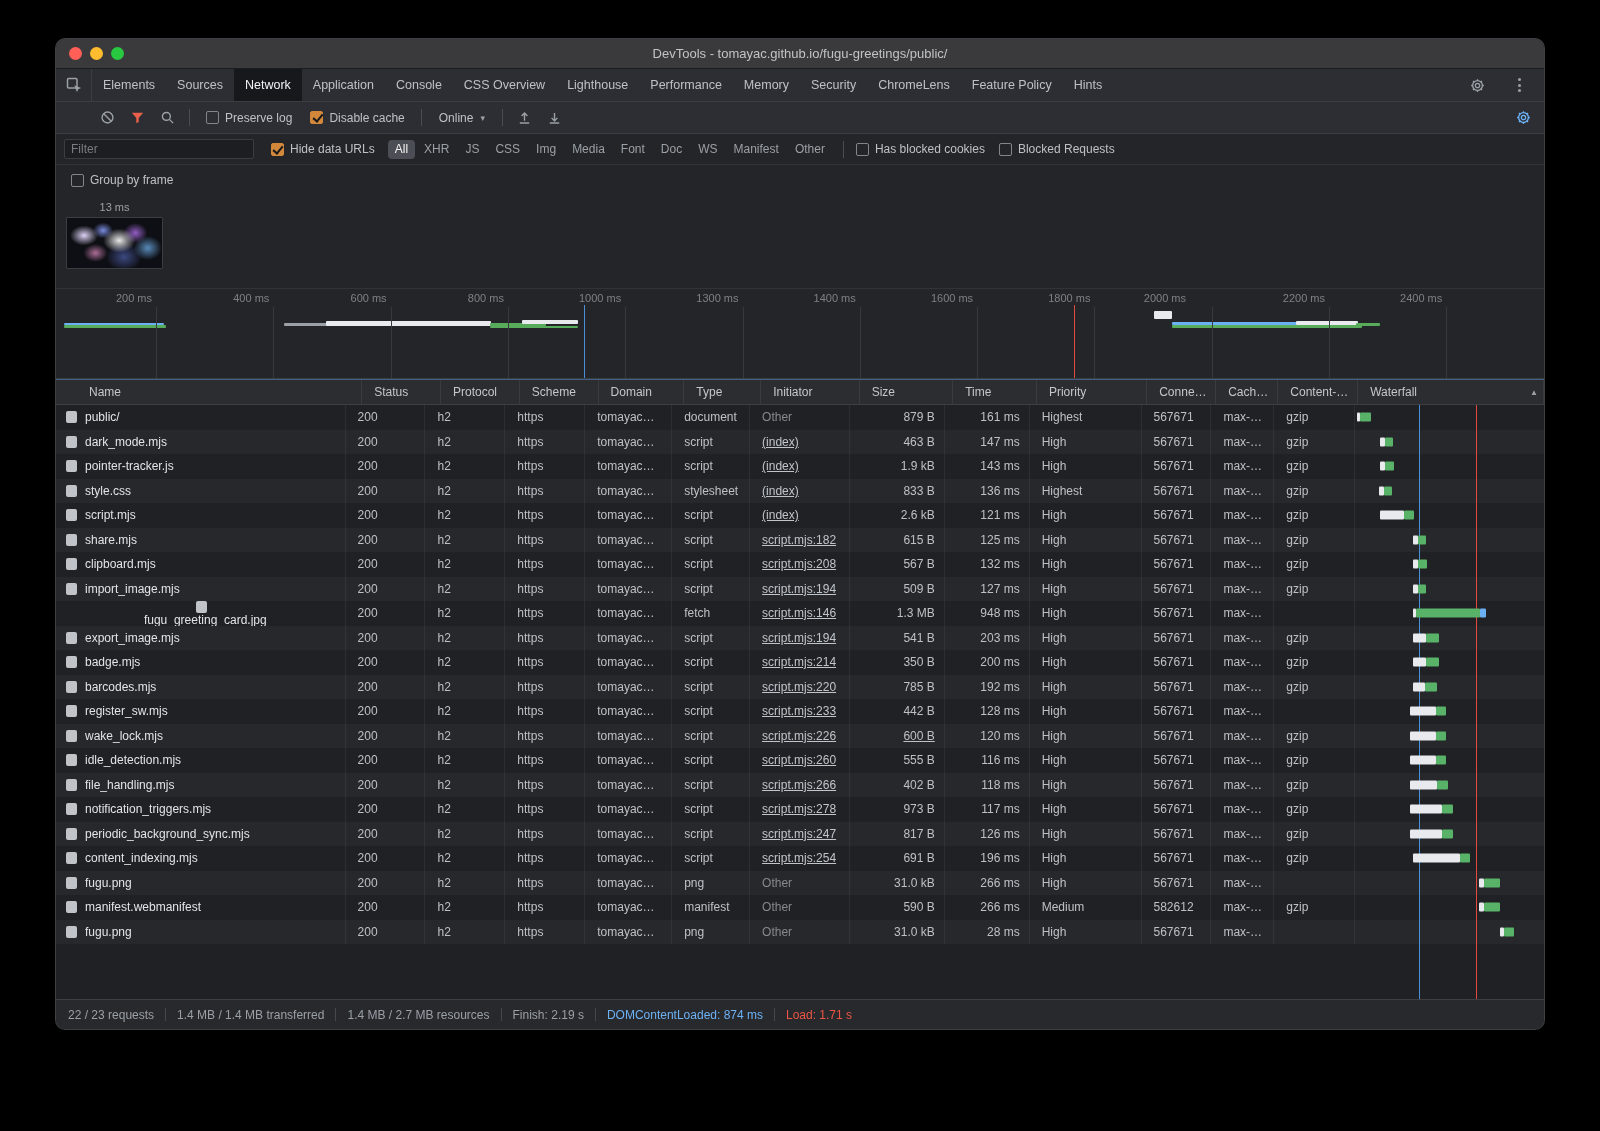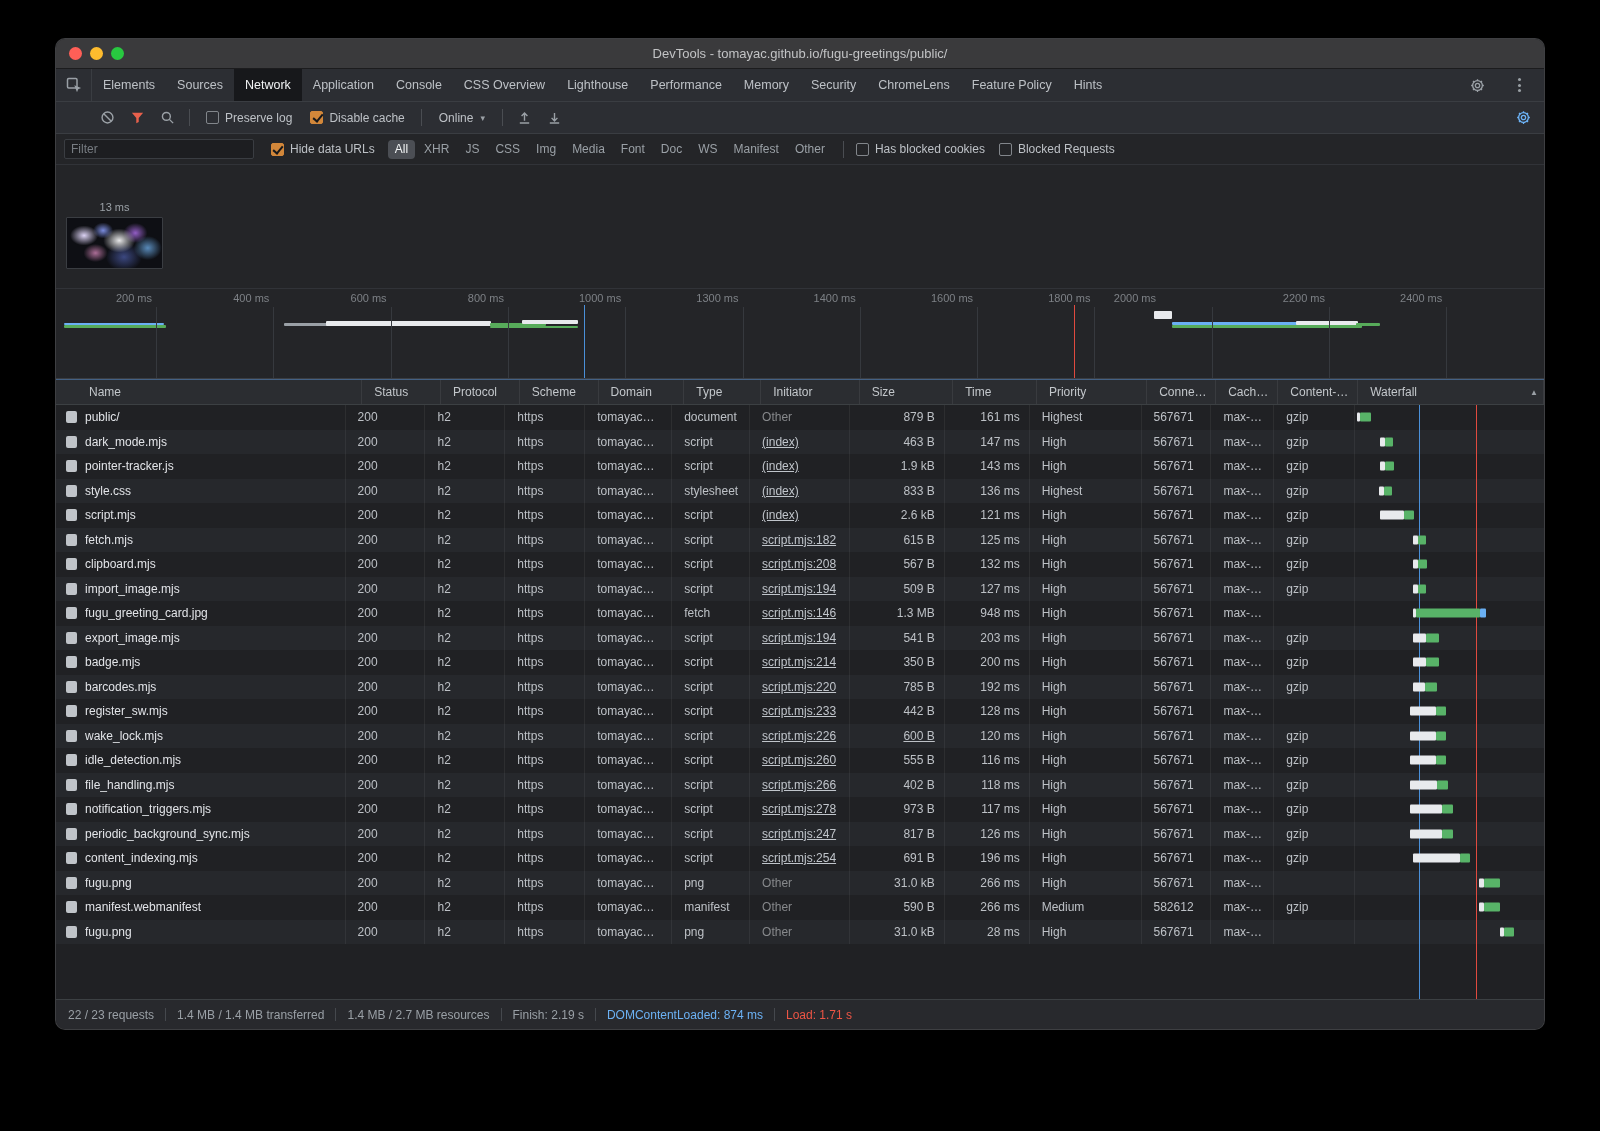--- a/index.html
+++ b/index.html
@@ -257,39 +257,43 @@
       <span class="cb"></span>
       <span>Has blocked cookies</span>
     </div>
     <div class="cb-group">
       <span class="cb"></span>
       <span>Blocked Requests</span>
     </div>
   </div>
 
   <div class="options-row">
+    <div class="cb-group">
+      <span class="cb"></span>
+      <span>Group by frame</span>
+    </div>
   </div>
 
   <div class="filmstrip">
     <div class="film-time">13 ms</div>
     <div class="film-thumb"></div>
   </div>
 
   <div class="overview">
     <div>
         <div class="ruler-label" style="left: 24px;">200 ms</div>
         <div class="ruler-label" style="left: 141.3px;">400 ms</div>
         <div class="ruler-label" style="left: 258.6px;">600 ms</div>
         <div class="ruler-label" style="left: 375.9px;">800 ms</div>
         <div class="ruler-label" style="left: 493.2px;">1000 ms</div>
         <div class="ruler-label" style="left: 610.5px;">1300 ms</div>
         <div class="ruler-label" style="left: 727.8px;">1400 ms</div>
         <div class="ruler-label" style="left: 845.1px;">1600 ms</div>
         <div class="ruler-label" style="left: 962.4px;">1800 ms</div>
-        <div class="ruler-label" style="left: 1028px; text-align: right;">2000 ms</div>
+        <div class="ruler-label" style="left: 1058px; text-align: right;">2000 ms</div>
         <div class="ruler-label" style="left: 1197px;">2200 ms</div>
         <div class="ruler-label" style="left: 1314.3px;">2400 ms</div>
       </div>
     <div class="ov-strip">
         <div class="ov-seg" style="left: 8px; top: 14px; width: 100px; height: 2px; background: rgb(106, 176, 243);"></div>
         <div class="ov-seg" style="left: 8px; top: 16px; width: 102px; height: 3px; background: rgb(87, 171, 90);"></div>
         <div class="ov-seg" style="left: 228px; top: 14px; width: 62px; height: 3px; background: rgb(154, 160, 166);"></div>
         <div class="ov-seg" style="left: 270px; top: 12px; width: 165px; height: 5px; background: rgb(232, 234, 237);"></div>
         <div class="ov-seg" style="left: 434px; top: 14px; width: 56px; height: 3px; background: rgb(87, 171, 90);"></div>
         <div class="ov-seg" style="left: 466px; top: 11px; width: 56px; height: 4px; background: rgb(232, 234, 237);"></div>
@@ -478,21 +482,21 @@
         <div class="tcell cache" style="width: 63px;">max-…</div>
         <div class="tcell content" style="width: 81px;">gzip</div>
         <div class="tcell waterfall" style="width: 189px;">
           <div class="wf-bar" style="left: 25px; width: 24px; background: rgb(232, 234, 237);"></div>
           <div class="wf-bar" style="left: 49px; width: 10px; background: rgb(88, 179, 104);"></div>
         </div>
       </div>
       <div class="trow odd">
         <div class="tcell name" style="width: 290px;">
           <span class="file-icon"></span>
-          <span>fetch.mjs</span>
+          <span>share.mjs</span>
         </div>
         <div class="tcell status" style="width: 80px;">200</div>
         <div class="tcell protocol" style="width: 80px;">h2</div>
         <div class="tcell scheme" style="width: 80px;">https</div>
         <div class="tcell domain" style="width: 87px;">tomayac…</div>
         <div class="tcell type" style="width: 78px;">script</div>
         <div class="tcell initiator" style="width: 100px;">
           <span class="init-link">script.mjs:182</span>
         </div>
         <div class="tcell size" style="width: 95px;">615 B</div>
@@ -548,21 +552,21 @@
         <div class="tcell priority" style="width: 112px;">High</div>
         <div class="tcell connection" style="width: 70px;">567671</div>
         <div class="tcell cache" style="width: 63px;">max-…</div>
         <div class="tcell content" style="width: 81px;">gzip</div>
         <div class="tcell waterfall" style="width: 189px;">
           <div class="wf-bar" style="left: 58px; width: 5px; background: rgb(232, 234, 237);"></div>
           <div class="wf-bar" style="left: 63px; width: 8px; background: rgb(88, 179, 104);"></div>
         </div>
       </div>
       <div class="trow even">
-        <div class="tcell name" style="width: 290px;">
+        <div class="tcell name" style="width: 290px; flex-direction: column;">
           <span class="file-icon"></span>
           <span>fugu_greeting_card.jpg</span>
         </div>
         <div class="tcell status" style="width: 80px;">200</div>
         <div class="tcell protocol" style="width: 80px;">h2</div>
         <div class="tcell scheme" style="width: 80px;">https</div>
         <div class="tcell domain" style="width: 87px;">tomayac…</div>
         <div class="tcell type" style="width: 78px;">fetch</div>
         <div class="tcell initiator" style="width: 100px;">
           <span class="init-link">script.mjs:146</span>

